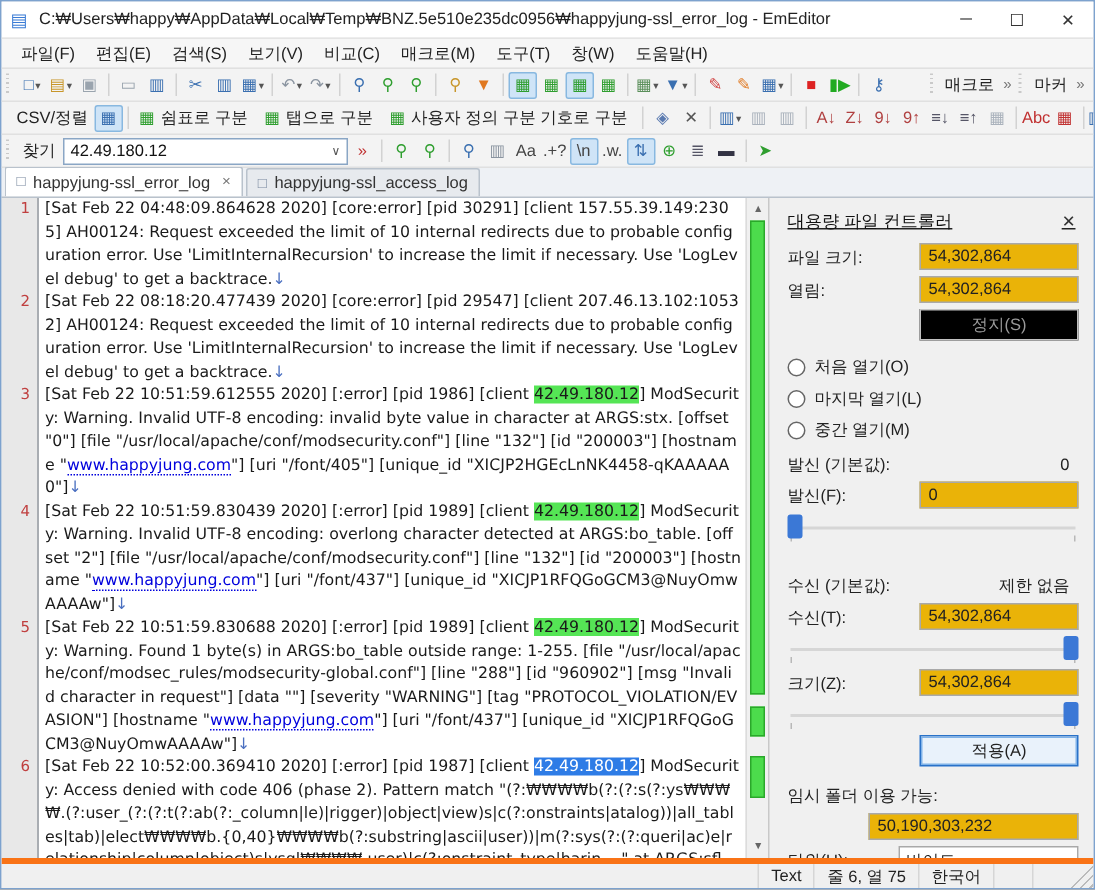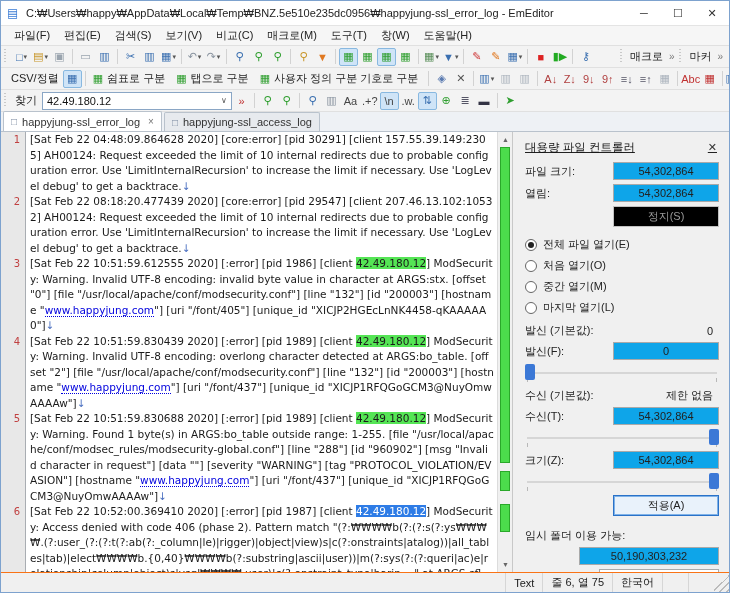--- a/index.html
+++ b/index.html
@@ -71,39 +71,39 @@
   .vtrack { position:absolute; top:15px; bottom:15px; left:1px; right:1px; }
   .vseg { position:absolute; left:1px; right:1px; background:#4cdc4c; border:1px solid #2aa82a; }
 
   
   .panel { flex:0 0 217px; background:#f0f0f0; border-left:1px solid #c8c8c8; padding:4px 10px 0 12px; font-size:11px; color:#222; overflow:hidden; }
   .ptitle { display:flex; align-items:center; height:22px; margin-bottom:4px;text-decoration:underline; }
   .ptitle .t { flex:1; font-size:11.5px; color:#111; }
   .ptitle .x { color:#333; font-size:11px; padding:0 2px; }
   .prow { display:flex; align-items:center; margin:4px 0; }
   .prow .lbl { flex:1; }
-  .numbox { background:#0ea5e9; border:1px solid #a9a9a9; text-align:center; padding:1px 5px; font-size:11px; width:106px; height:18px; line-height:14px; }
+  .numbox { background:#eab308; border:1px solid #a9a9a9; text-align:left; padding:1px 5px; font-size:11px; width:106px; height:18px; line-height:14px; }
   .numbox.wide { width:140px; }
   .btn { background:#e4e4e4; border:1px solid #a9a9a9; font-size:11px; text-align:center; padding:2px 0; color:#222; }
   .btn.disabled { color:#9a9a9a; background:#000000; border-color:#c2c2c2; }
   .btn.focusblue { border:1px solid #2a72c8; box-shadow:0 0 0 1px #7fb2e8 inset; background:#e9f2fb; }
   .btn.w106 { width:106px; }
   .rightcell { text-align:right; width:106px; padding-right:6px; }
   .radio { display:flex; align-items:center; gap:6px; margin:6px 0; }
   .rb { width:12px; height:12px; border:1px solid #666; border-radius:50%; background:#fff; position:relative; flex:0 0 auto; }
   .rb.checked::after { content:""; position:absolute; left:2px; top:2px; width:6px; height:6px; border-radius:50%; background:#222; }
   .slider { position:relative; height:18px; margin:1px 0 3px 0; }
   .slider .track { position:absolute; left:2px; right:2px; top:8px; height:2px; background:#d6d6d6; }
   .slider .tick { position:absolute; bottom:0; width:1px; height:4px; background:#b8b8b8; }
   .slider .thumb { position:absolute; top:0; width:10px; height:16px; background:#3b78d6; border-radius:2px; }
   .dropdown { display:flex; align-items:center; width:120px; height:19px; background:#fff; border:1px solid #a9a9a9; padding:0 4px; }
   .dropdown .val { flex:1; }
 
   
-  .statusbar { height:20px; background:#f0f0f0; border-top:1px solid #f97316; display:flex; align-items:stretch; font-size:11px; color:#222; flex:0 0 auto; }
+  .statusbar { height:20px; background:#f0f0f0; border-top:4px solid #f97316; display:flex; align-items:stretch; font-size:11px; color:#222; flex:0 0 auto; }
   .scell { display:flex; align-items:center; justify-content:center; border-left:1px solid #d6d6d6; padding:0 8px; white-space:nowrap; }
   .scell.empty { width:26px; padding:0; }
   .sgrip { width:15px; background:
     linear-gradient(135deg, transparent 0 50%, #bbb 50% 55%, transparent 55% 70%, #bbb 70% 75%, transparent 75% 90%, #bbb 90% 95%, transparent 95%); }
 </style>
 </head>
 <body>
 
 <div class="window">
 
@@ -428,51 +428,47 @@
       </div>
       <div class="prow">
         <span class="lbl">열림:</span>
         <span class="numbox">54,302,864</span>
       </div>
       <div class="prow" style="justify-content:flex-end;">
         <span class="btn disabled w106">정지(S)</span>
       </div>
       <div id="panel-radios" style="margin-top:10px;">
           <label class="radio">
-            <span class="rb checked"></span>
-            <span>전체 파일 열기(E)</span>
-          </label>
-          <label class="radio">
             <span class="rb"></span>
             <span>처음 열기(O)</span>
           </label>
           <label class="radio">
             <span class="rb"></span>
-            <span>중간 열기(M)</span>
+            <span>마지막 열기(L)</span>
           </label>
           <label class="radio">
             <span class="rb"></span>
-            <span>마지막 열기(L)</span>
+            <span>중간 열기(M)</span>
           </label>
         </div>
       <div class="prow" style="margin-top:8px;">
         <span class="lbl">발신 (기본값):</span>
         <span class="rightcell">0</span>
       </div>
       <div class="prow">
         <span class="lbl">발신(F):</span>
         <span class="numbox">0</span>
       </div>
       <div class="slider">
         <span class="track"></span>
           <span class="tick" style="left:2px;"></span>
           <span class="tick" style="right:2px;"></span>
         <span class="thumb" style="left:0;"></span>
       </div>
-      <div class="prow" style="margin-top:6px;">
+      <div class="prow" style="margin-top:22px;">
         <span class="lbl">수신 (기본값):</span>
         <span class="rightcell">제한 없음</span>
       </div>
       <div class="prow">
         <span class="lbl">수신(T):</span>
         <span class="numbox">54,302,864</span>
       </div>
       <div class="slider">
         <span class="track"></span>
           <span class="tick" style="left:2px;"></span>

